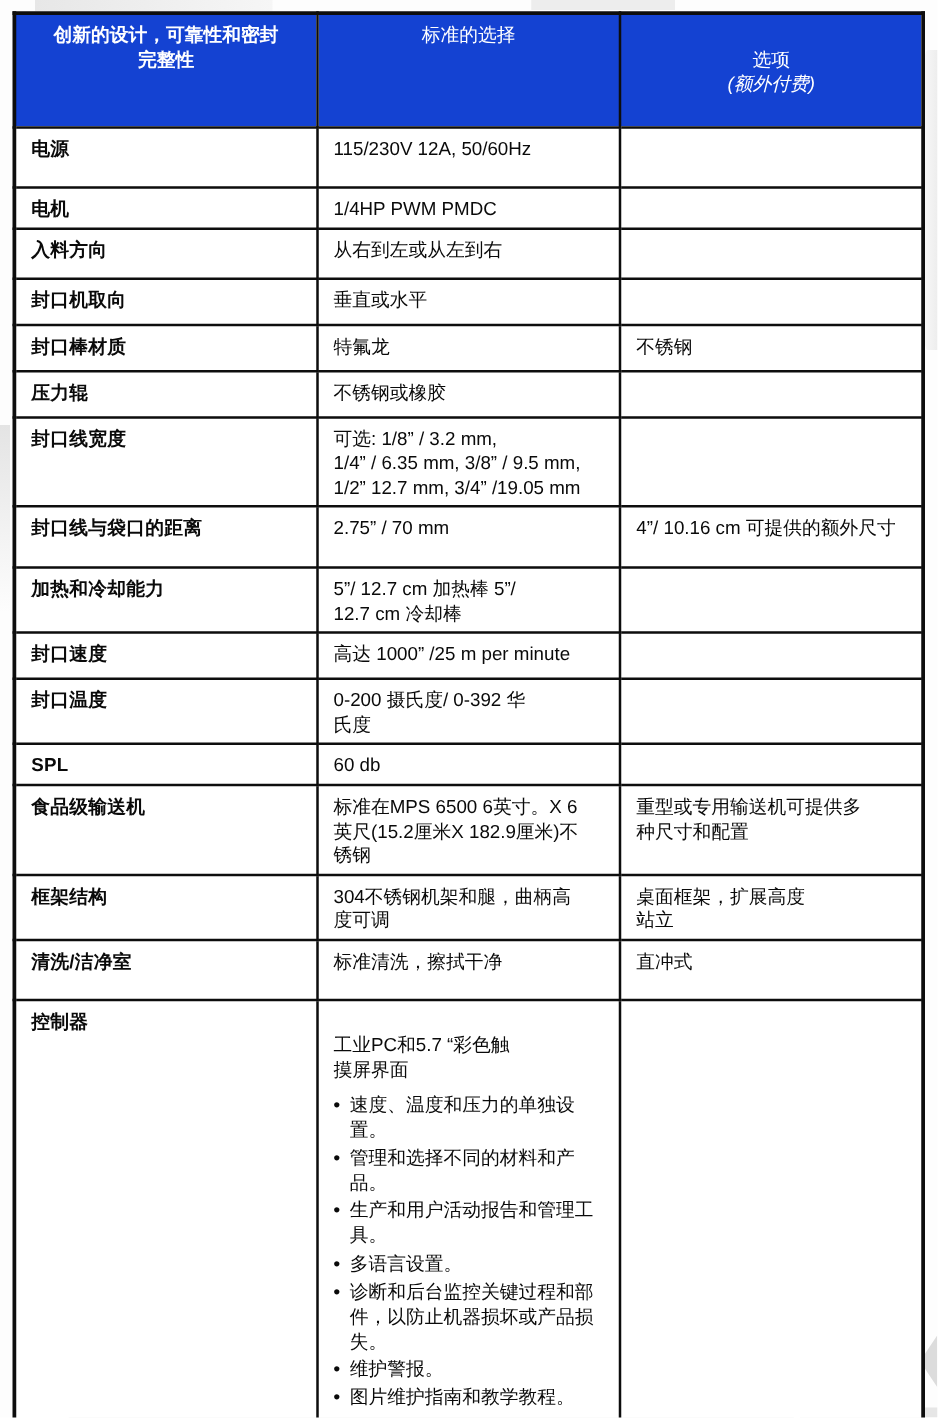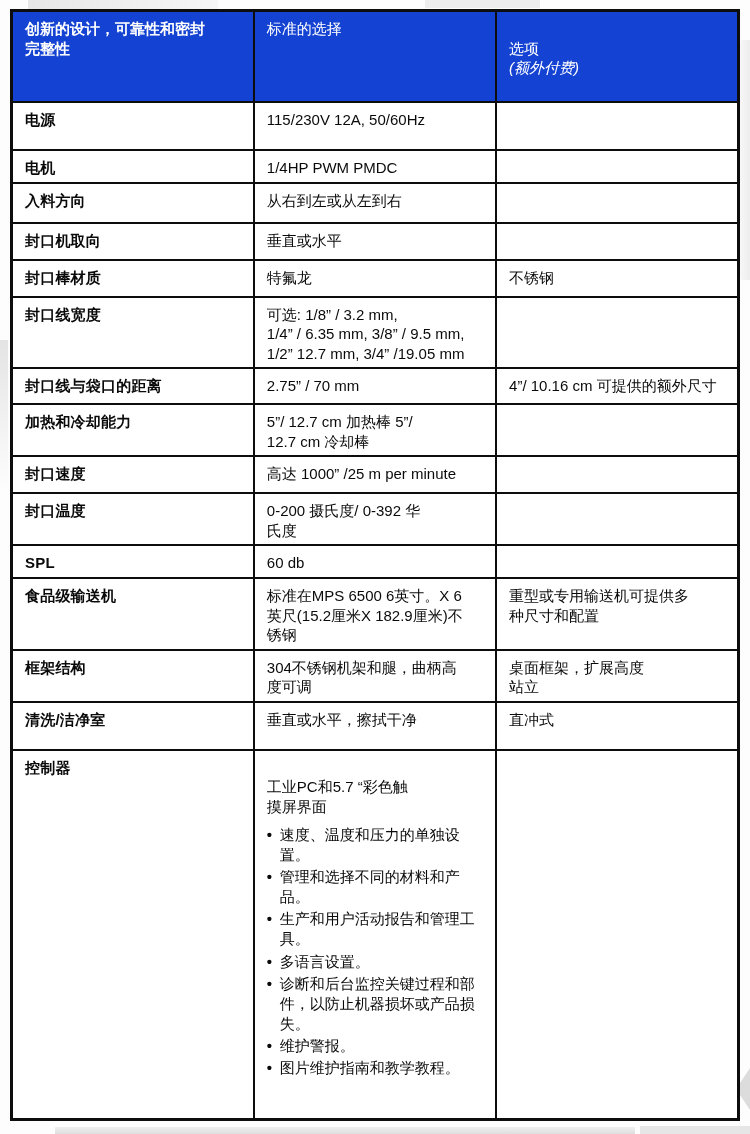--- a/index.html
+++ b/index.html
@@ -35,21 +35,21 @@
     border:2px solid #0d0d0d;
     vertical-align:top;
     padding:7px 12px 4px 12px;
     font-size:15px;line-height:1.3;
     white-space:pre-line;
     overflow:hidden;
   }
   table.spec{border:3px solid #0d0d0d;}
   thead th{
     background:#1442d2;color:#ffffff;
-    vertical-align:middle;text-align:left;
+    vertical-align:middle;text-align:center;
     padding:4px 8px;line-height:1.45;font-size:15.5px;white-space:pre-line;
   }
   th.h-col1{font-weight:bold;}
   th.h-col2,th.h-col3{font-weight:normal;}
   .opt-italic{font-style:italic;display:block;}
   td.label{font-weight:bold;letter-spacing:.2px;}
   td.val,td.opt{font-weight:normal;}
   ul.bullets{
     margin:9px 0 0 0;padding:0;list-style:none;white-space:normal;
   }
@@ -108,28 +108,33 @@
     <tr style="height:37px">
       <td class="label">封口机取向</td>
       <td class="val">垂直或水平</td>
       <td class="opt"></td>
     </tr>
     <tr style="height:37px">
       <td class="label">封口棒材质</td>
       <td class="val">特氟龙</td>
       <td class="opt">不锈钢</td>
     </tr>
+    <tr style="height:37px">
+      <td class="label">压力辊</td>
+      <td class="val">不锈钢或橡胶</td>
+      <td class="opt"></td>
+    </tr>
     <tr style="height:68px">
       <td class="label">封口线宽度</td>
       <td class="val">可选: 1/8” / 3.2 mm,
 1/4” / 6.35 mm, 3/8” / 9.5 mm,
 1/2” 12.7 mm, 3/4” /19.05 mm</td>
       <td class="opt"></td>
     </tr>
-    <tr style="height:36px">
+    <tr style="height:49px">
       <td class="label">封口线与袋口的距离</td>
       <td class="val">2.75” / 70 mm</td>
       <td class="opt">4”/ 10.16 cm 可提供的额外尺寸</td>
     </tr>
     <tr style="height:46px">
       <td class="label">加热和冷却能力</td>
       <td class="val">5”/ 12.7 cm 加热棒 5”/
 12.7 cm 冷却棒</td>
       <td class="opt"></td>
     </tr>
@@ -159,21 +164,21 @@
     </tr>
     <tr style="height:50px">
       <td class="label">框架结构</td>
       <td class="val">304不锈钢机架和腿，曲柄高
 度可调</td>
       <td class="opt">桌面框架，扩展高度
 站立</td>
     </tr>
     <tr style="height:48px">
       <td class="label">清洗/洁净室</td>
-      <td class="val">垂直或水平，擦拭干净</td>
+      <td class="val">标准清洗，擦拭干净</td>
       <td class="opt">直冲式</td>
     </tr>
     <tr style="height:370px">
       <td class="label">控制器</td>
       <td class="val">
         <span class="ctrl-intro">工业PC和5.7 “彩色触
 摸屏界面</span>
         <ul class="bullets">
             <li>速度、温度和压力的单独设置。</li>
             <li>管理和选择不同的材料和产品。</li>

